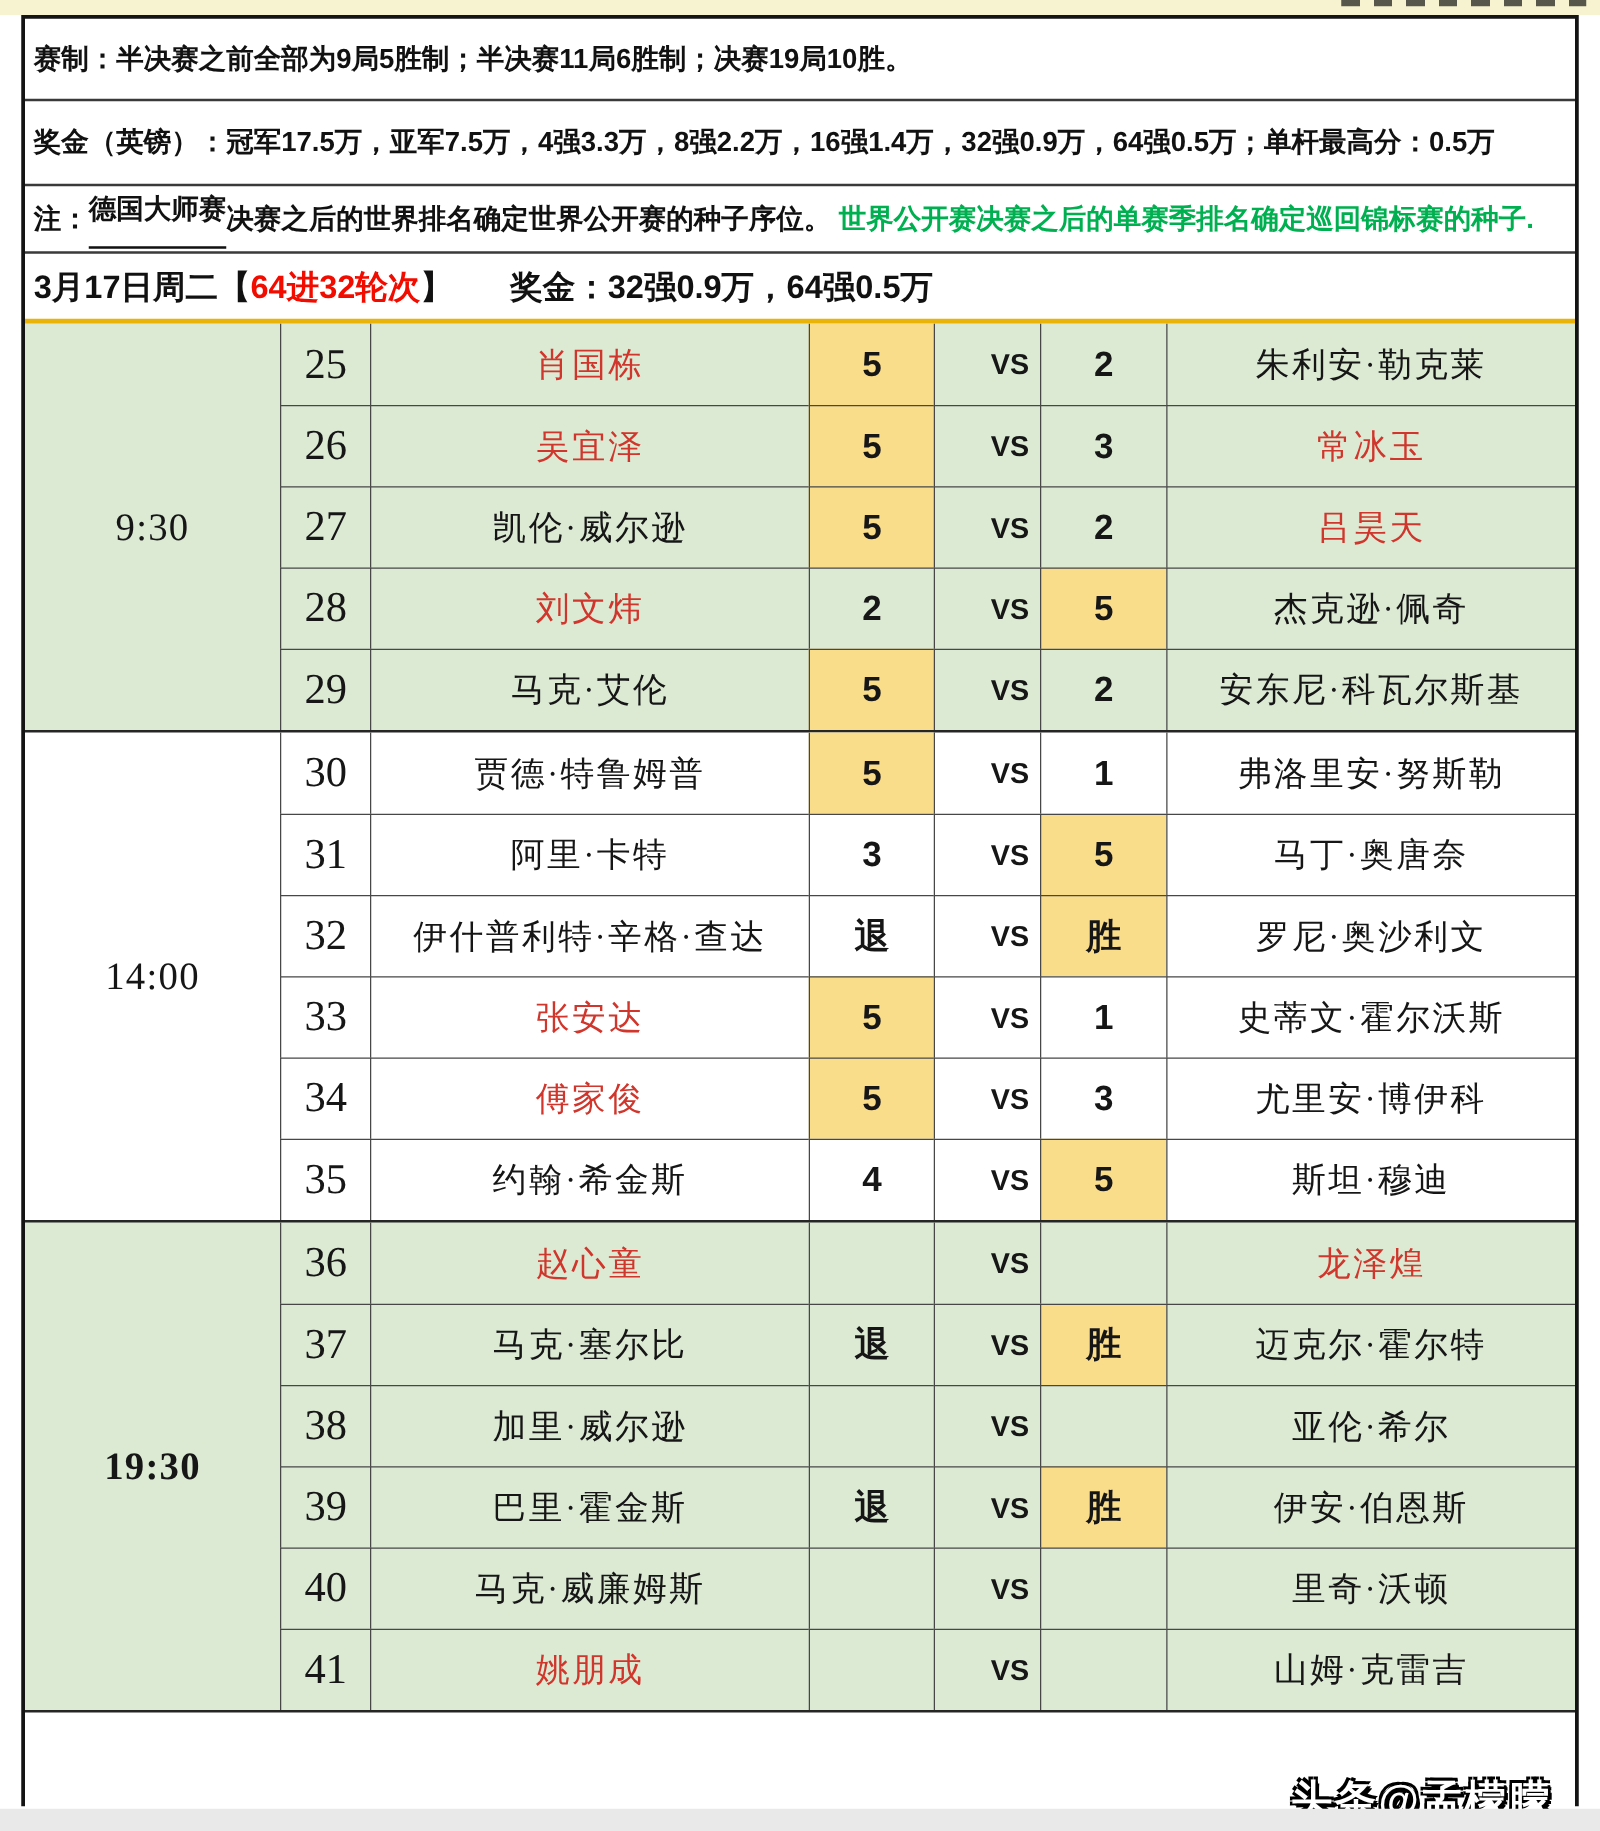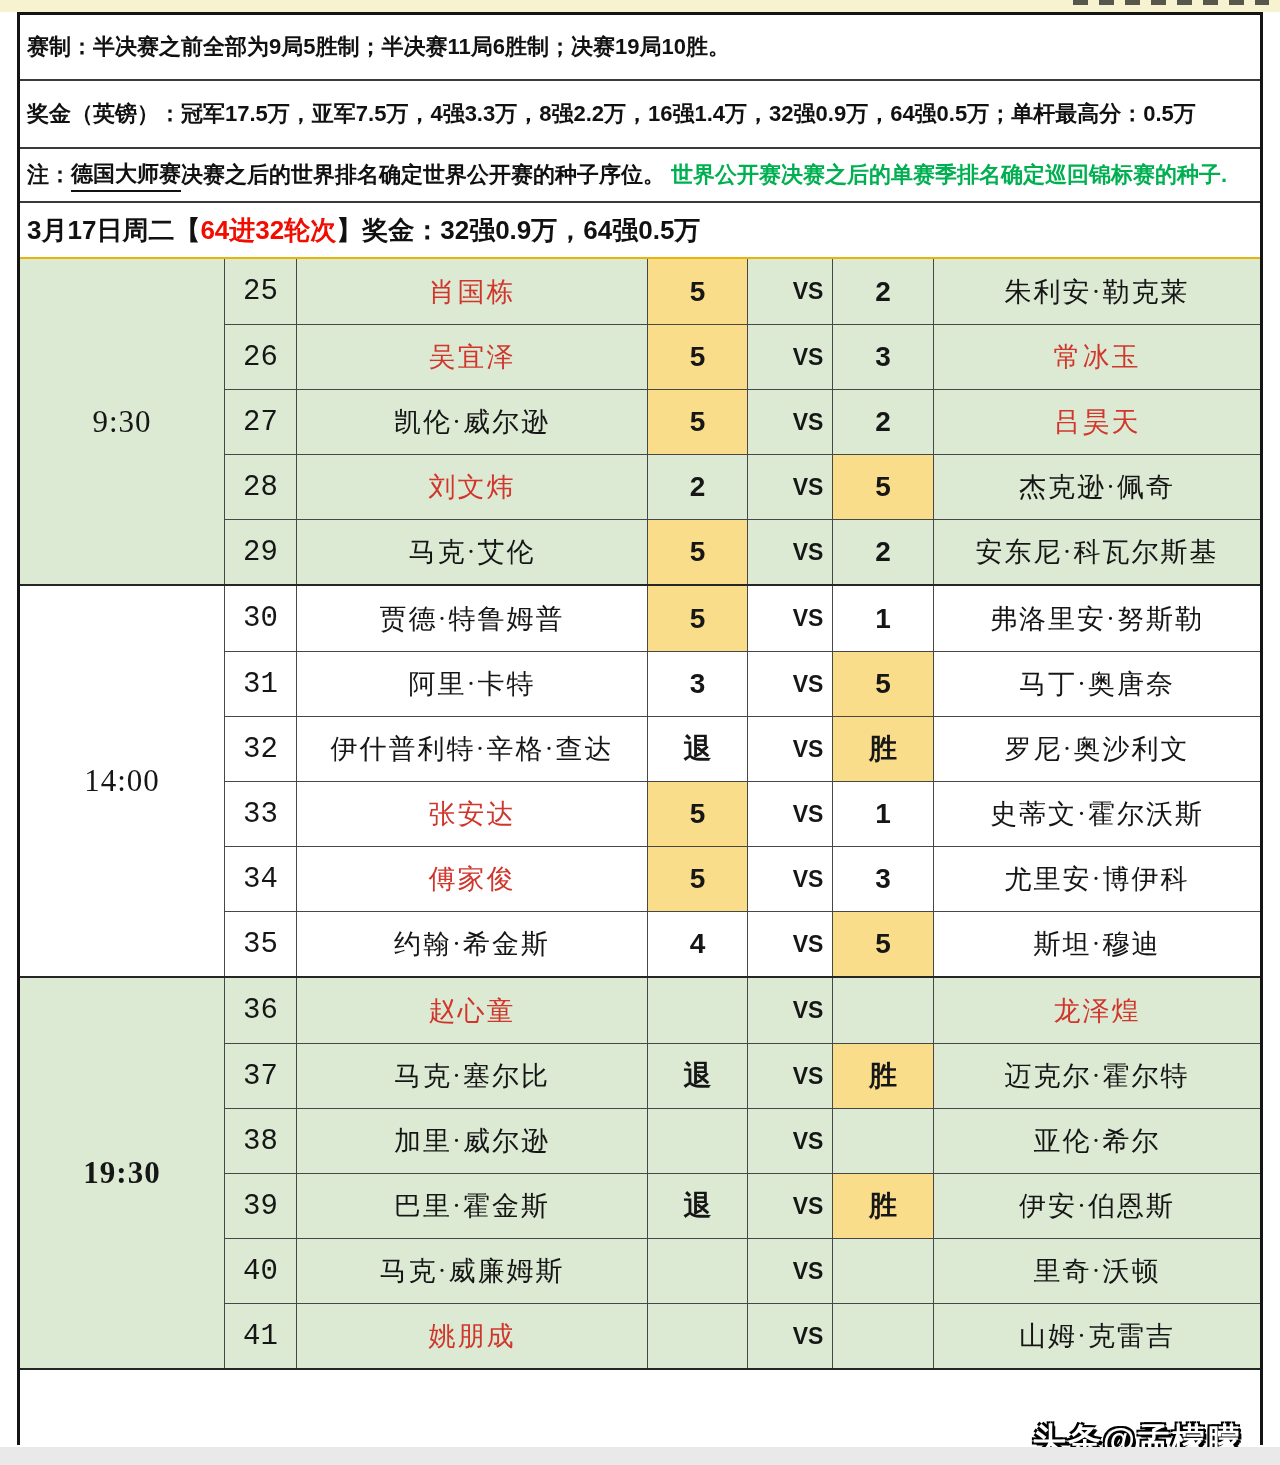--- a/index.html
+++ b/index.html
@@ -21,37 +21,37 @@
 
   
   .frame{position:absolute;left:17px;top:12px;width:1246px;height:1433px;
     border:3px solid #141414;background:#ffffff;display:flex;flex-direction:column;}
 
   .hdr-row{display:flex;align-items:center;padding-left:7px;
     font-weight:bold;color:#111;border-bottom:2px solid #3a3a3a;flex:0 0 auto;}
   .rule-row{height:66px;font-size:22px;}
   .prize-row{height:68px;font-size:22px;}
   .note-row{height:54px;font-size:22px;}
-  .date-row{height:56px;font-size:26px;border-bottom:2px solid #eab308;align-items:center;}
-  .u{border-bottom:2px solid #111;padding-bottom:1px;}
+  .date-row{height:56px;font-size:26px;border-bottom:4px solid #eab308;align-items:center;}
+  .u{border-bottom:2px solid #111;padding-bottom:15px;}
   .green-text{color:var(--note-green);margin-left:6px;}
   .red-round{color:var(--round-red);}
-  .date-prize{}
+  .date-prize{margin-left:46px;}
 
   
   .match-table{flex:0 0 auto;}
   .session{display:grid;grid-template-columns:204px 72px 351px 100px 85px 101px 1fr;}
   .session.sep{border-top:2px solid #262626;}
   .session.green{background:var(--green-row);}
   .session.white{background:#ffffff;}
   .cell{display:flex;align-items:center;justify-content:center;color:#161616;overflow:hidden;}
   .cell.bl{border-left:1px solid #474747;}
   .cell.bt{border-top:1px solid #474747;}
   .cell.time{font-family:"Liberation Serif","DejaVu Serif",serif;font-size:31px;letter-spacing:1px;}
-  .cell.num{font-family:Liberation Mono, monospace;font-size:29px;}
+  .cell.num{font-family:Liberation Serif, serif;font-size:34px;}
   .cell.name{font-family:"Liberation Serif","DejaVu Serif",serif;font-size:27px;letter-spacing:2px;}
   .cell.name.red{color:var(--red-text);}
   .cell.score{font-size:28px;font-weight:bold;}
   .cell.score.win{background:var(--win-yellow);}
   .cell.vs{font-size:23px;font-weight:bold;letter-spacing:0;padding-left:36px;}
 
   
   .footer{flex:1 1 auto;border-top:2px solid #262626;background:#ffffff;
     display:flex;align-items:center;justify-content:flex-end;padding-right:18px;}
   .watermark{font-size:33px;font-weight:bold;letter-spacing:2px;color:#ffffff;

